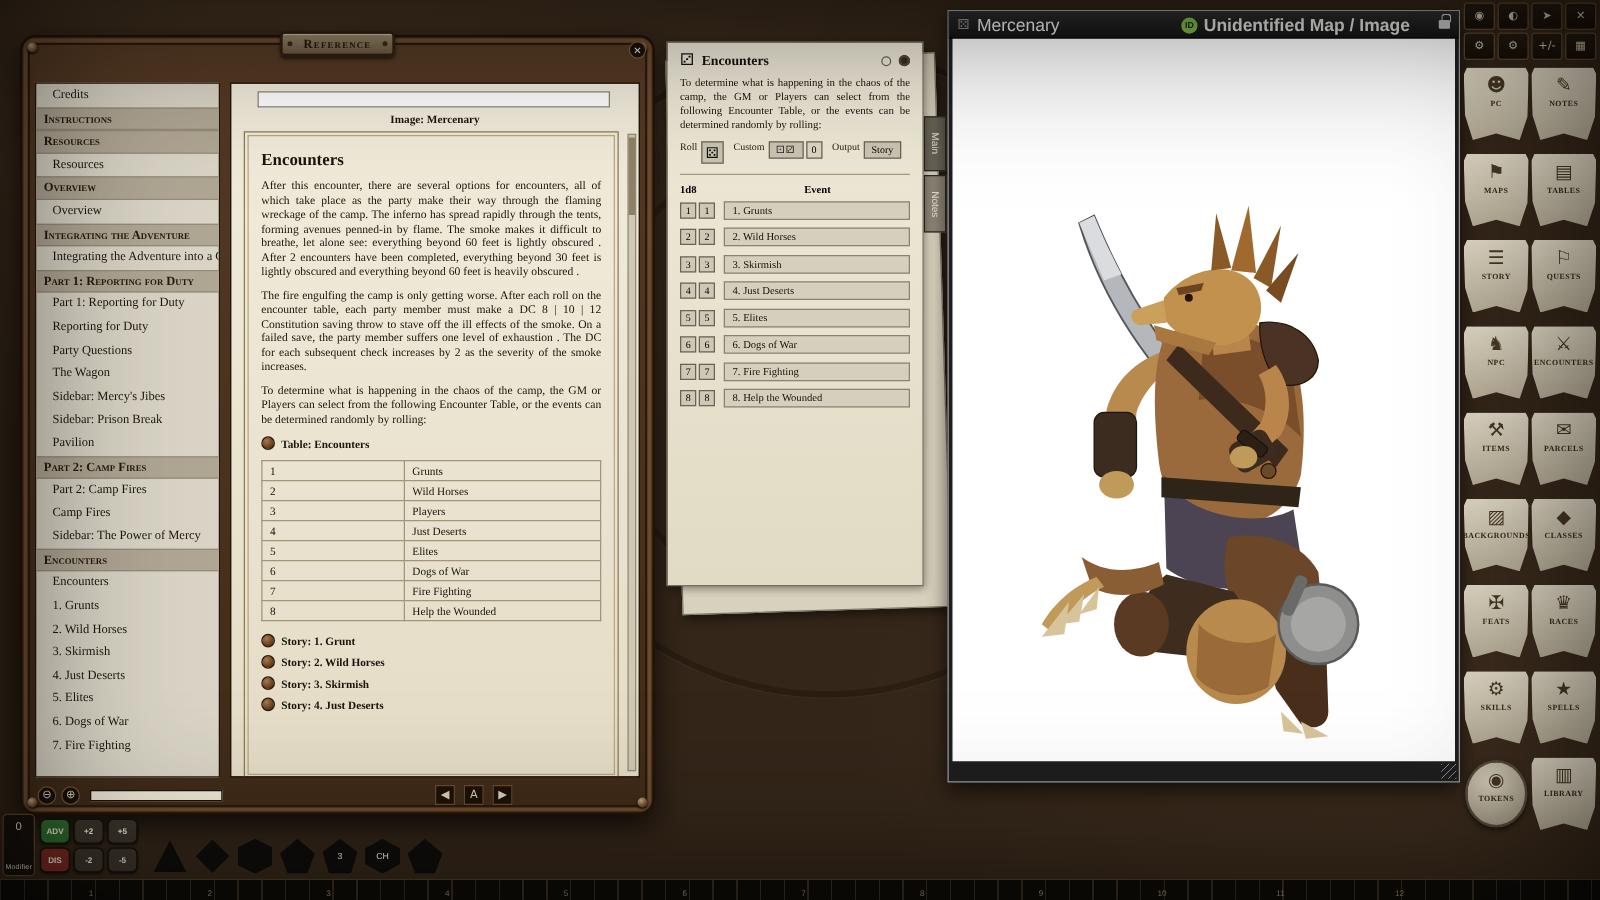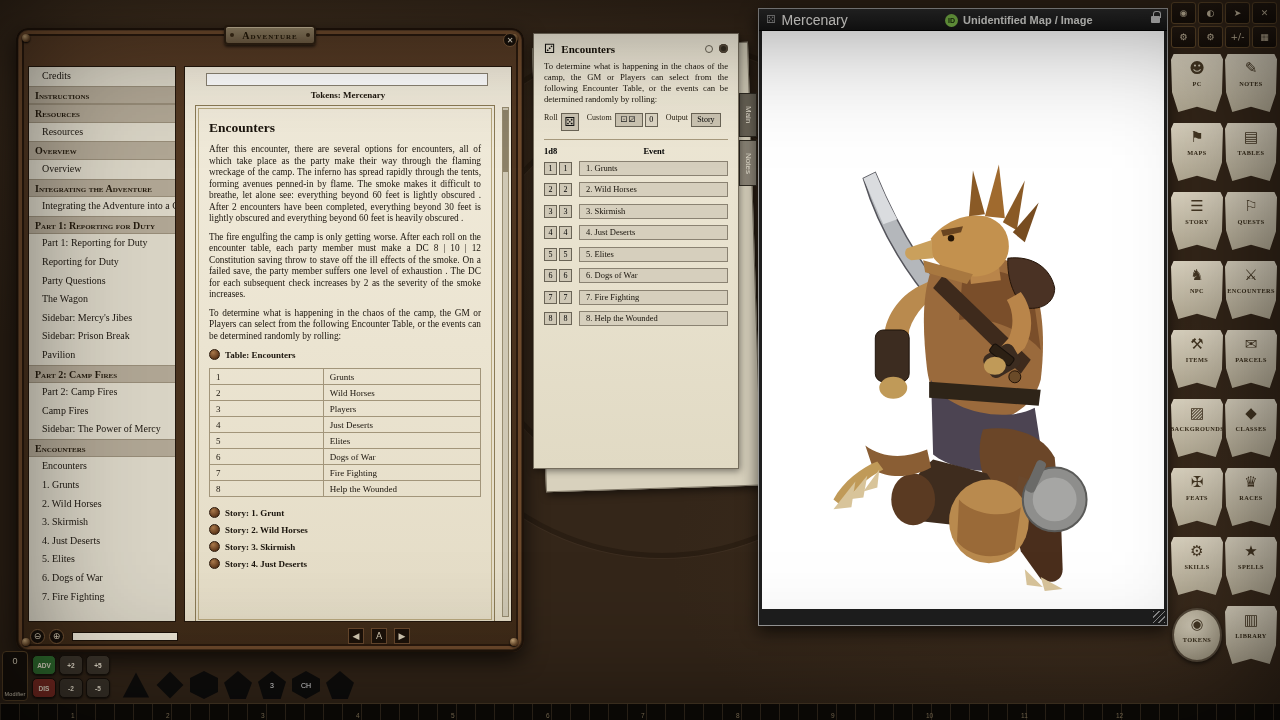--- a/index.html
+++ b/index.html
@@ -134,21 +134,21 @@
   .img-window { position:absolute; left:758px; top:8px; width:410px; height:618px;
     background:#1e1e1e; border:1px solid #9a9a9a; box-shadow:0 6px 16px rgba(0,0,0,.65); }
   .img-titlebar { position:relative; height:22px; background:linear-gradient(#2c2c2c,#141414);
     display:flex; align-items:center; padding:0 7px; border-bottom:1px solid #000; }
   .img-die-icon { font-family:"DejaVu Sans",sans-serif; font-size:11px; color:#8a8a8a; margin-right:6px; }
   .img-title { font-family:"Liberation Sans",sans-serif; font-size:14px; color:#eceae6; }
   .img-id-group { position:absolute; left:186px; top:0; height:22px; display:flex; align-items:center; gap:5px; }
   .id-badge { width:13px; height:13px; border-radius:50%; background:#7ab648; color:#16280a;
     font-family:"Liberation Sans",sans-serif; font-size:7px; font-weight:bold;
     display:flex; align-items:center; justify-content:center; }
-  .img-type { font-family:"Liberation Sans",sans-serif; font-size:11px; font-weight:bold; color:#dcdcd8;text-align:center; }
+  .img-type { font-family:"Liberation Sans",sans-serif; font-size:14px; font-weight:bold; color:#dcdcd8;text-align:center; }
   .lock-icon { position:relative; width:9px; height:7px; background:#c4c4c4; border-radius:1px; margin-left:auto; }
   .lock-icon::before { content:''; position:absolute; left:1.5px; top:-5px; width:6px; height:6px;
     border:1.5px solid #c4c4c4; border-bottom:none; border-radius:3px 3px 0 0; }
   .img-canvas { position:absolute; left:3px; right:3px; top:22px; bottom:16px; background:#ffffff; overflow:hidden; }
   .img-canvas svg { width:100%; height:100%; }
   .resize-grip { position:absolute; right:2px; bottom:2px; width:12px; height:12px;
     background:repeating-linear-gradient(135deg,#8a8a8a 0 1px,transparent 1px 4px); }
 
   
   .sidebar { position:absolute; right:0; top:0; width:112px; height:720px; }
@@ -209,21 +209,21 @@
 <div class="screen">
   <div class="ring ring1"></div>
   <div class="ring ring2"></div>
 
   <div class="ref-window">
     <div class="stud tl"></div>
     <div class="stud tr"></div>
     <div class="stud bl"></div>
     <div class="stud br"></div>
 
-    <div class="ref-plaque">Adventure</div>
+    <div class="ref-plaque">Reference</div>
     <div class="ref-close">✕</div>
 
     <div class="ref-nav">
       <div class="nav-row item">Credits</div>
         <div class="nav-row header">Instructions</div>
         <div class="nav-row header">Resources</div>
         <div class="nav-row item">Resources</div>
         <div class="nav-row header">Overview</div>
         <div class="nav-row item">Overview</div>
         <div class="nav-row header">Integrating the Adventure</div>
@@ -246,21 +246,21 @@
         <div class="nav-row item">2. Wild Horses</div>
         <div class="nav-row item">3. Skirmish</div>
         <div class="nav-row item">4. Just Deserts</div>
         <div class="nav-row item">5. Elites</div>
         <div class="nav-row item">6. Dogs of War</div>
         <div class="nav-row item">7. Fire Fighting</div>
     </div>
 
     <div class="ref-page">
       <input class="page-input" value="" style="">
-      <div class="page-image-label">Tokens: Mercenary</div>
+      <div class="page-image-label">Image: Mercenary</div>
 
       <div class="page-frame">
         <div class="page-heading">Encounters</div>
         <div class="page-para">After this encounter, there are several options for encounters, all of which take place as the party make their way through the flaming wreckage of the camp. The inferno has spread rapidly through the tents, forming avenues penned-in by flame. The smoke makes it difficult to breathe, let alone see: everything beyond 60 feet is lightly obscured . After 2 encounters have been completed, everything beyond 30 feet is lightly obscured and everything beyond 60 feet is heavily obscured .</div>
         <div class="page-para">The fire engulfing the camp is only getting worse. After each roll on the encounter table, each party member must make a DC 8 | 10 | 12 Constitution saving throw to stave off the ill effects of the smoke. On a failed save, the party member suffers one level of exhaustion . The DC for each subsequent check increases by 2 as the severity of the smoke increases.</div>
         <div class="page-para">To determine what is happening in the chaos of the camp, the GM or Players can select from the following Encounter Table, or the events can be determined randomly by rolling:</div>
 
         <div class="page-link">
           <span class="link-icon"></span>
           <span>Table: Encounters</span>

